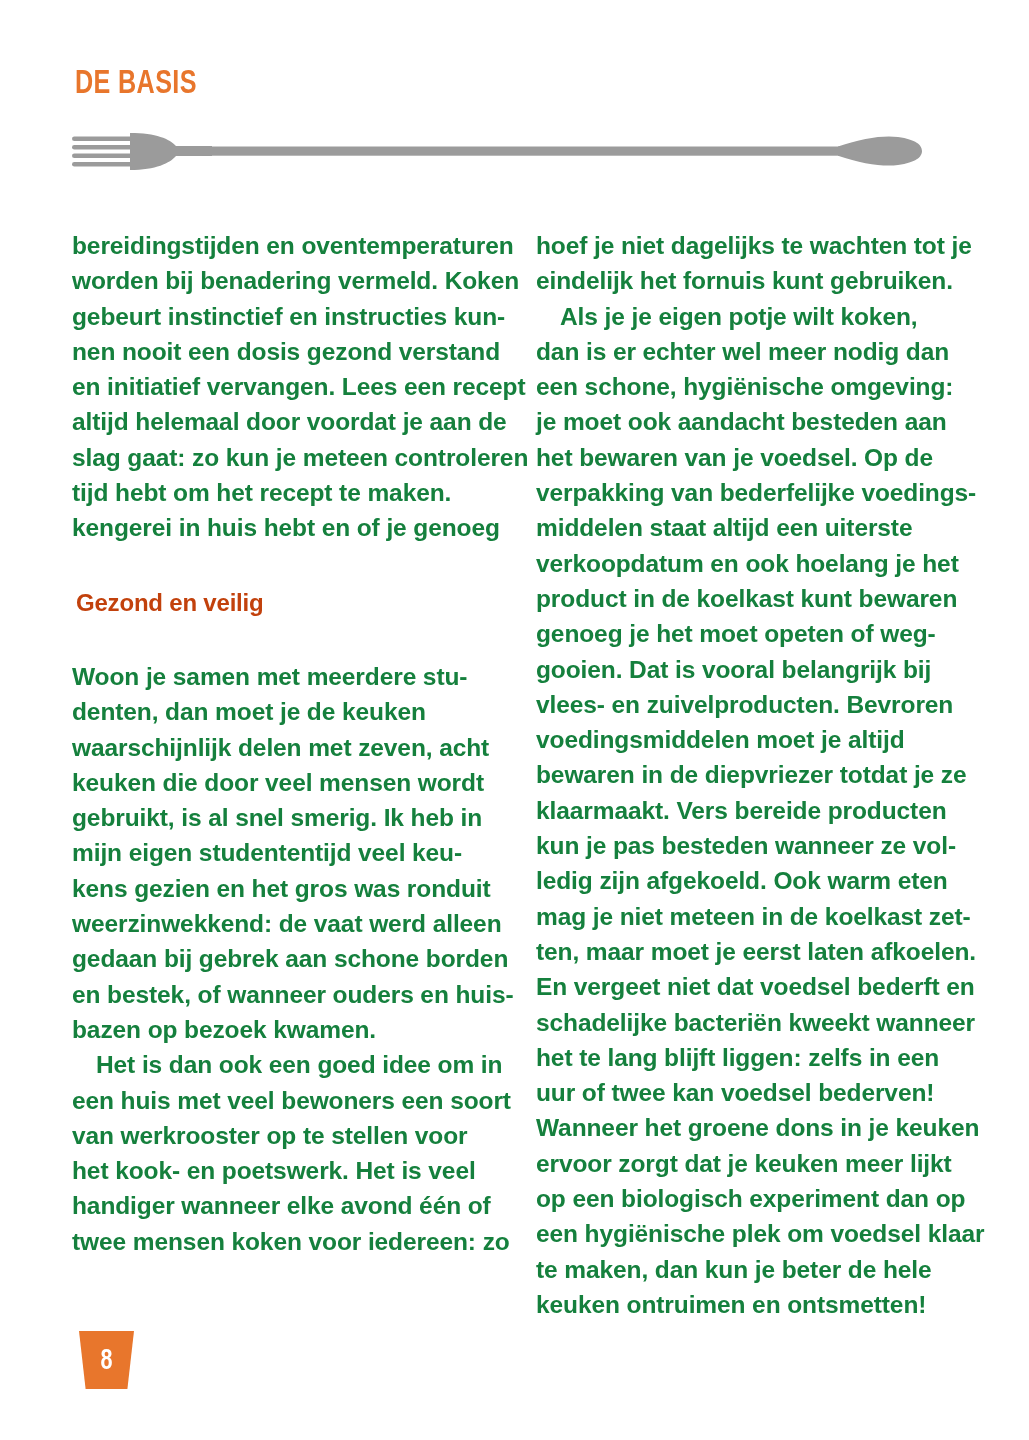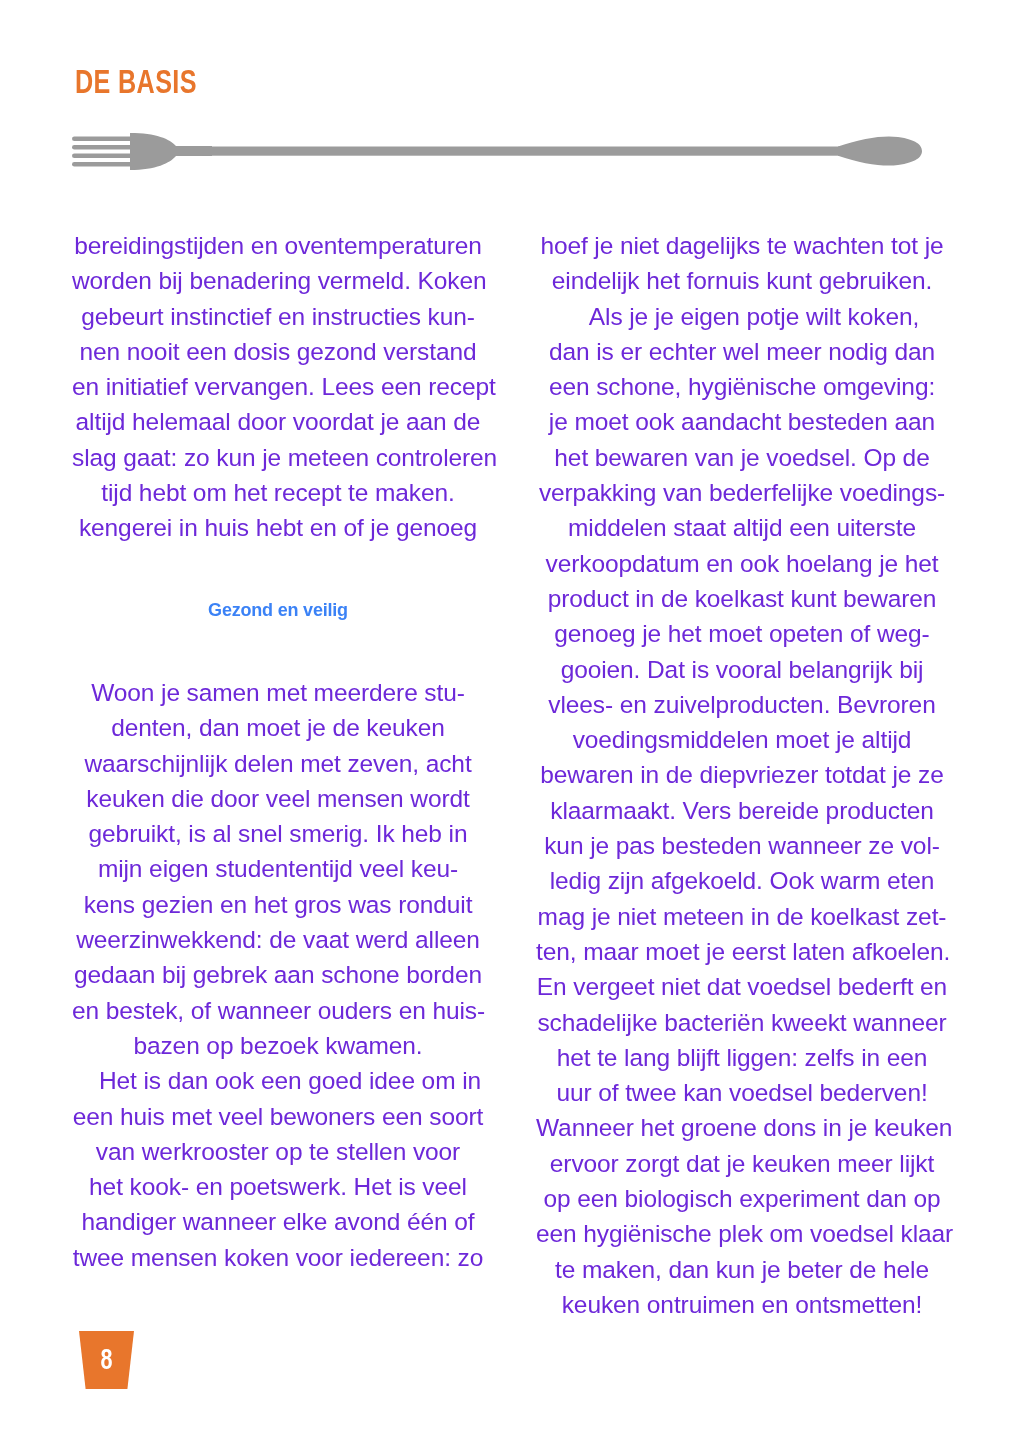--- a/index.html
+++ b/index.html
@@ -10,21 +10,20 @@
   body {
     font-family: "Liberation Sans", sans-serif;
     -webkit-font-smoothing: antialiased;
   }
   .page {
     position: relative;
     width: 1029px;
     height: 1440px;
     background: #ffffff;
     overflow: hidden;
-    text-align: center;
   }
 
   
   .running-head {
     position: absolute;
     left: 75px;
     top: 62px;
     font-family: "Liberation Sans Narrow", "Liberation Sans", sans-serif;
     font-weight: bold;
     font-size: 34px;
@@ -57,33 +56,34 @@
   .col {
     position: absolute;
     top: 0;
     width: 412px;
   }
   .col-left  { left: 0px; }
   .col-right { left: 464px; }
 
   .para {
     margin: 0;
-    color: #6d28d9;
+    color: #15803d;
     font-size: 24.5px;
     line-height: 35.3px;
     letter-spacing: -0.1px;
+    font-weight: bold;
   }
   .line { display: block; white-space: pre; }
   .line.indent { text-indent: 24px; }
 
   .subhead {
-    margin: 12px;
-    color: #3b82f6;
-    font-weight: bold;
-    font-size: 18px;
+    margin: 4px;
+    color: #c2410c;
+    font-weight: bold;
+    font-size: 24px;
     line-height: 35.3px;
     letter-spacing: -0.2px;
   }
   .gap-before-subhead { height: 35px; }
   .gap-after-subhead  { height: 35px; }
 
   
   .folio {
     position: absolute;
     left: 79px;

